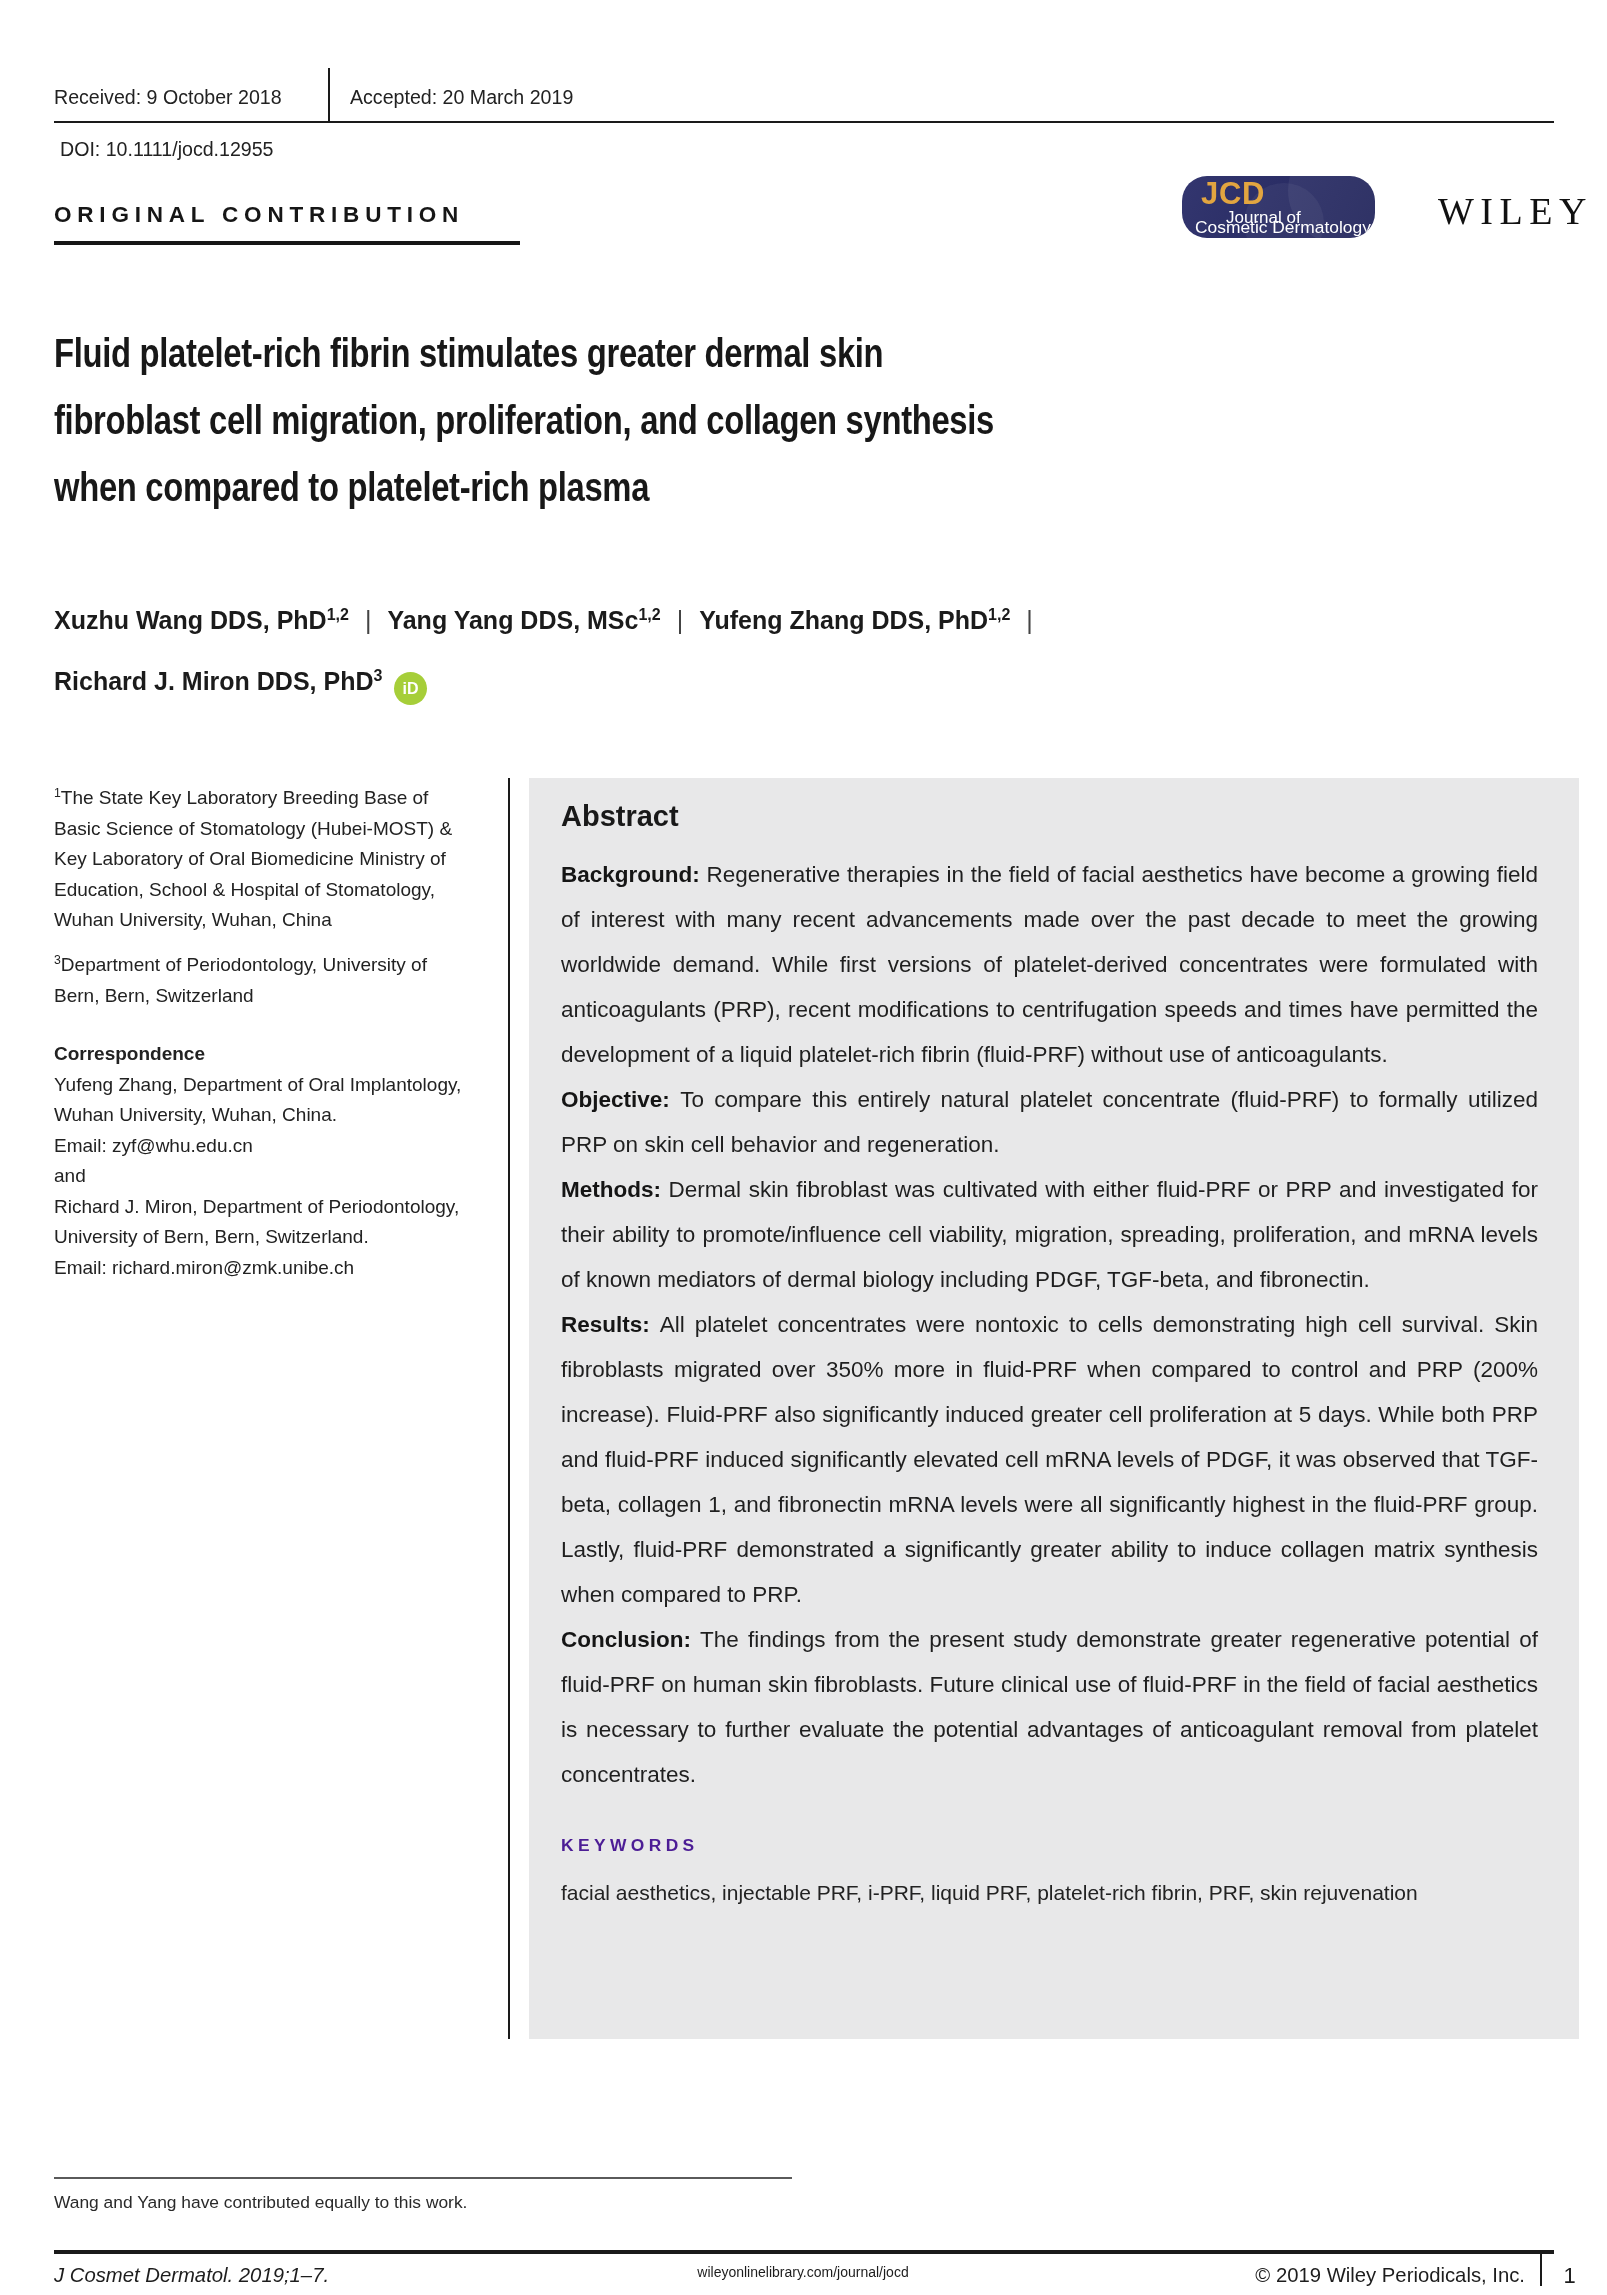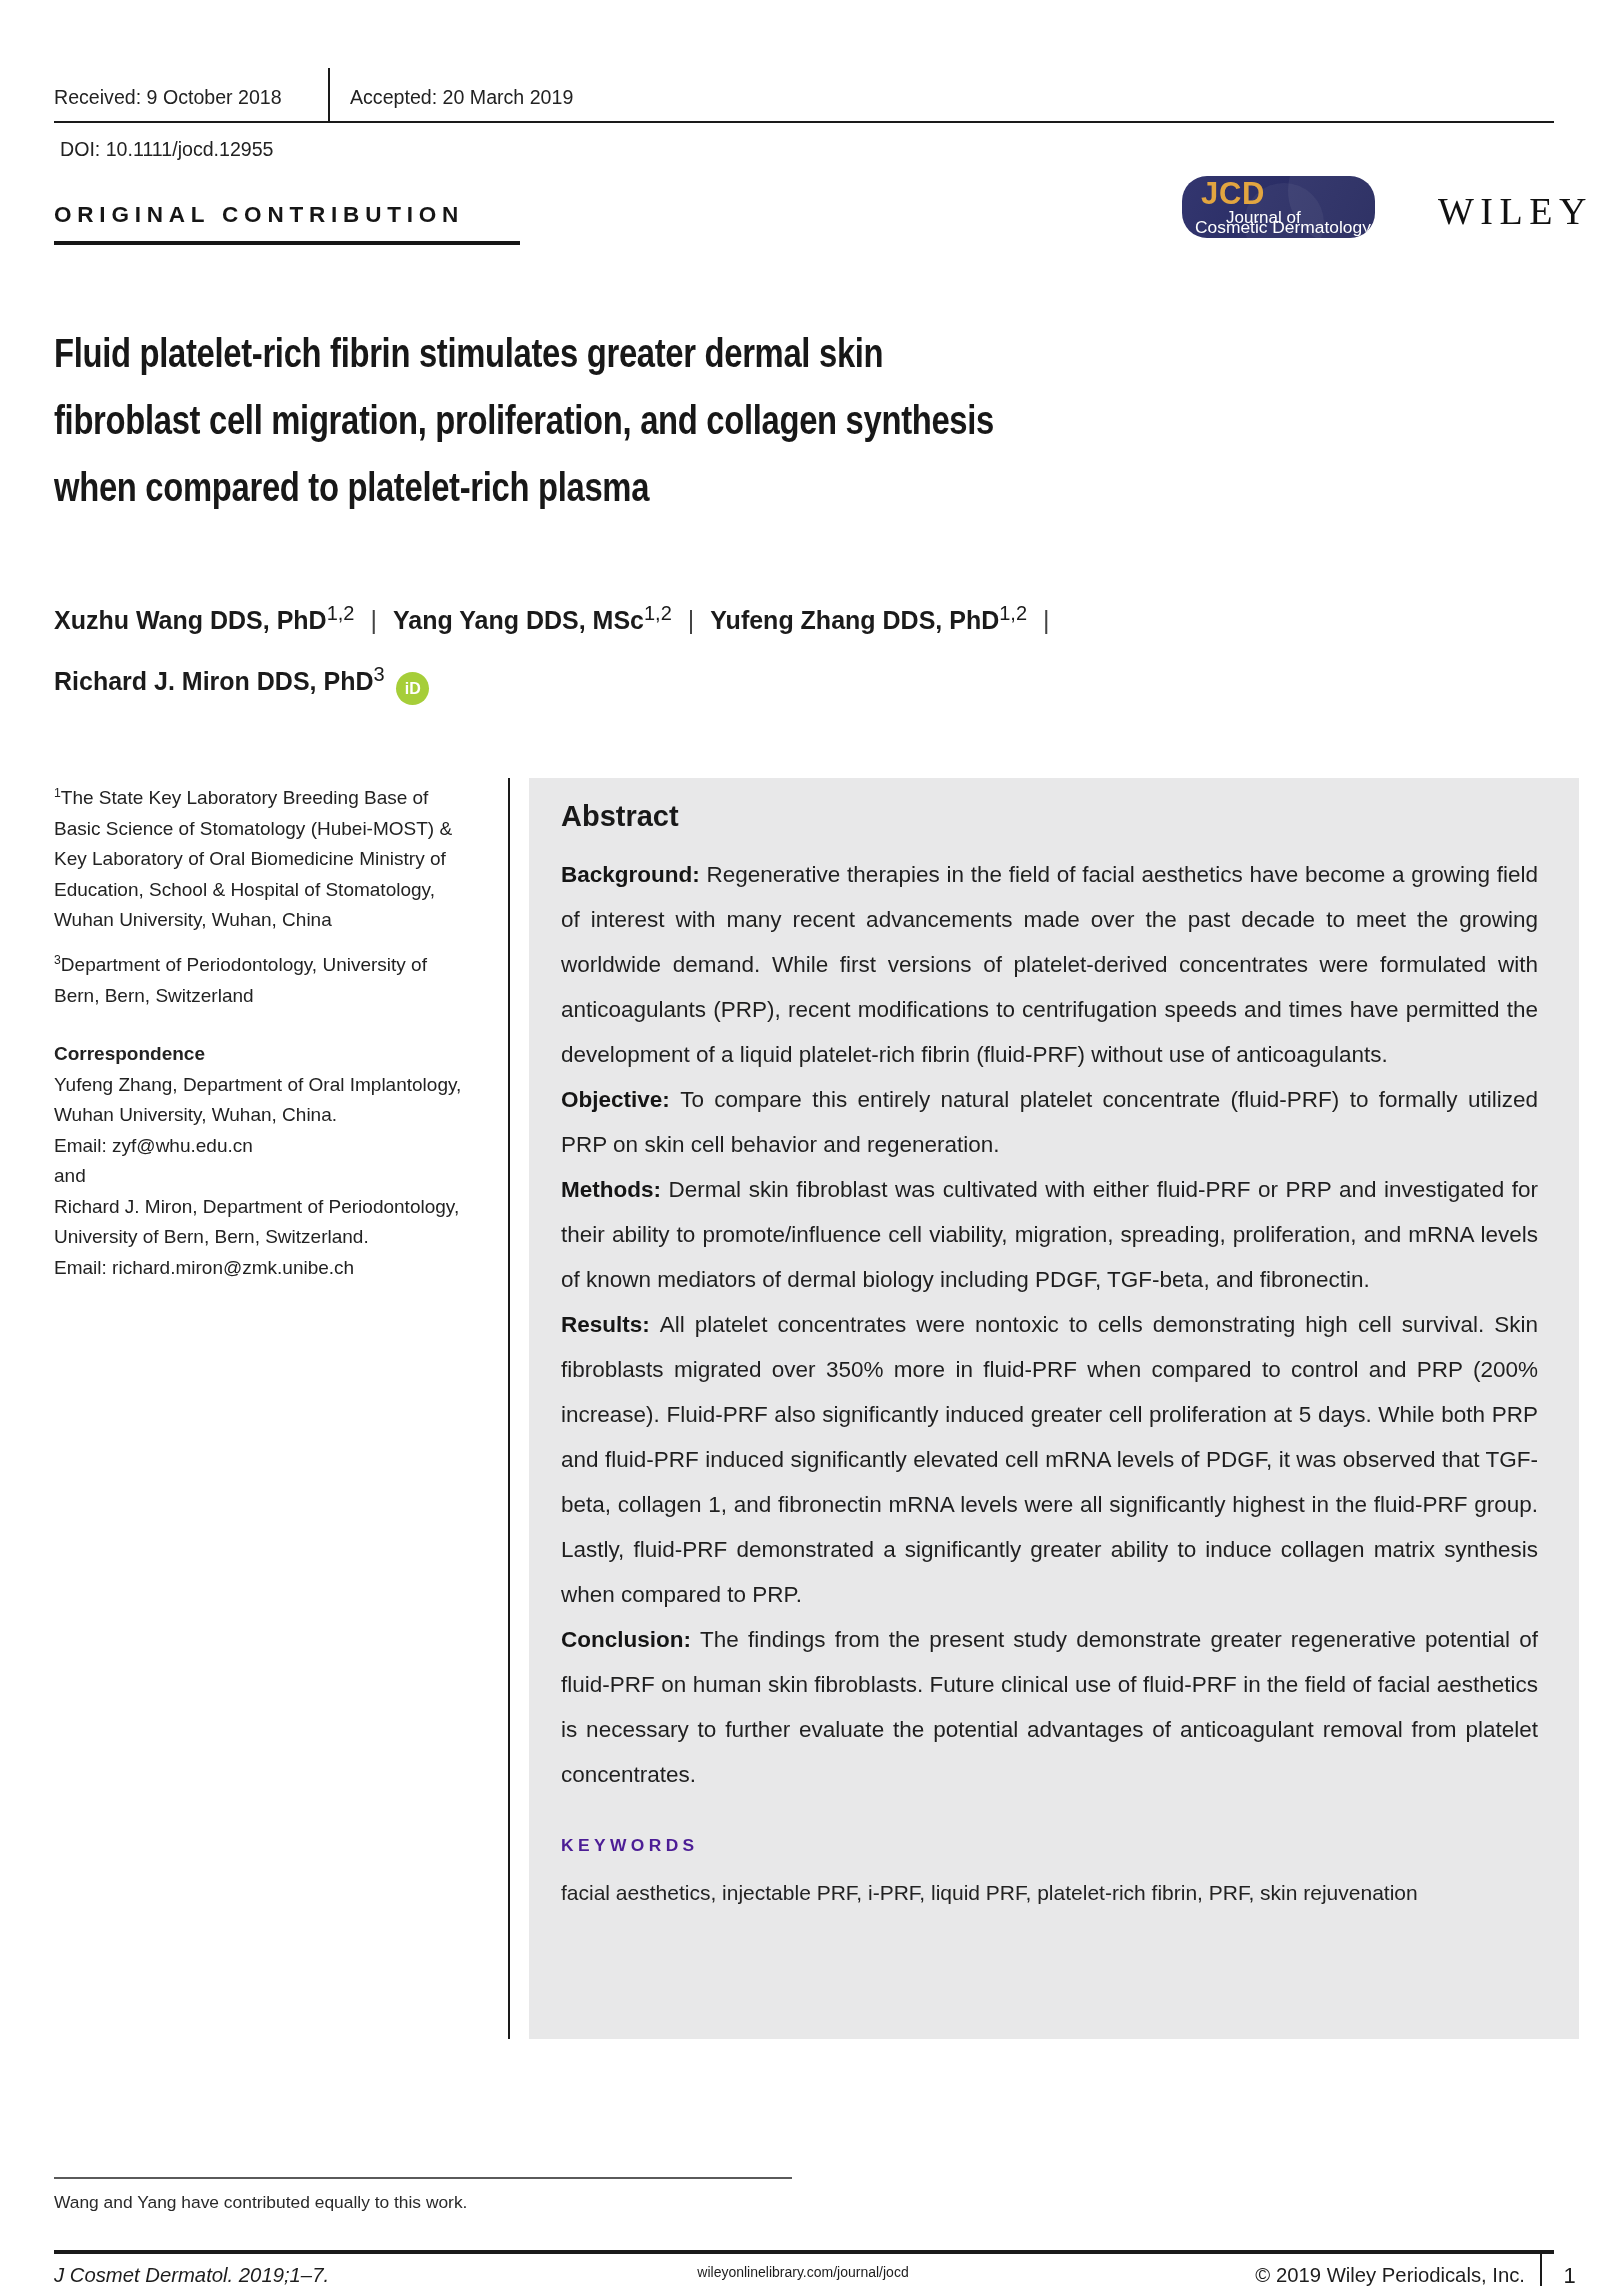--- a/index.html
+++ b/index.html
@@ -27,21 +27,21 @@
   .jcd-sub1 { position:absolute; left:44px; top:32px; font-size:17px; color:#ffffff; }
   .jcd-sub2 { position:absolute; left:13px; top:41px; font-size:17.4px; color:#ffffff; }
   .wiley { position:absolute; left:1438px; top:189px; font-family:"Liberation Serif","DejaVu Serif",serif;
     font-size:38px; letter-spacing:6.5px; color:#111; }
   
   .title { position:absolute; left:54px; top:320px; }
   .title-line { font-size:41px; font-weight:700; line-height:67px; letter-spacing:-0.4px;
     white-space:nowrap; transform:scaleX(0.80); transform-origin:0 50%; color:#181818; }
   .authors { position:absolute; left:54px; top:590px; font-size:25px; font-weight:700; }
   .authors-row { line-height:61px; white-space:nowrap; }
-  .authors sup { font-size:20px; font-weight:400; vertical-align:super; line-height:0; }
+  .authors sup { font-size:16px; font-weight:700; vertical-align:super; line-height:0; }
   .author-sep { font-weight:400; color:#444; margin:0 16px; }
   .orcid { display:inline-block; width:33px; height:33px; border-radius:50%; background:#a6ce39;
     color:#fff; font-size:16px; font-weight:700; text-align:center; line-height:33px;
     vertical-align:-4.4px; margin-left:11.6px; letter-spacing:0; }
   
   .left-col { position:absolute; left:54px; top:783px; width:420px; font-size:19px; line-height:30.5px; color:#222; }
   .aff { margin-bottom:14.5px; }
   .aff sup, .left-col sup { font-size:12.3px; vertical-align:super; line-height:0; }
   .corr-heading { margin-top:28px; font-weight:700; }
   .corr-line { margin:0; }

